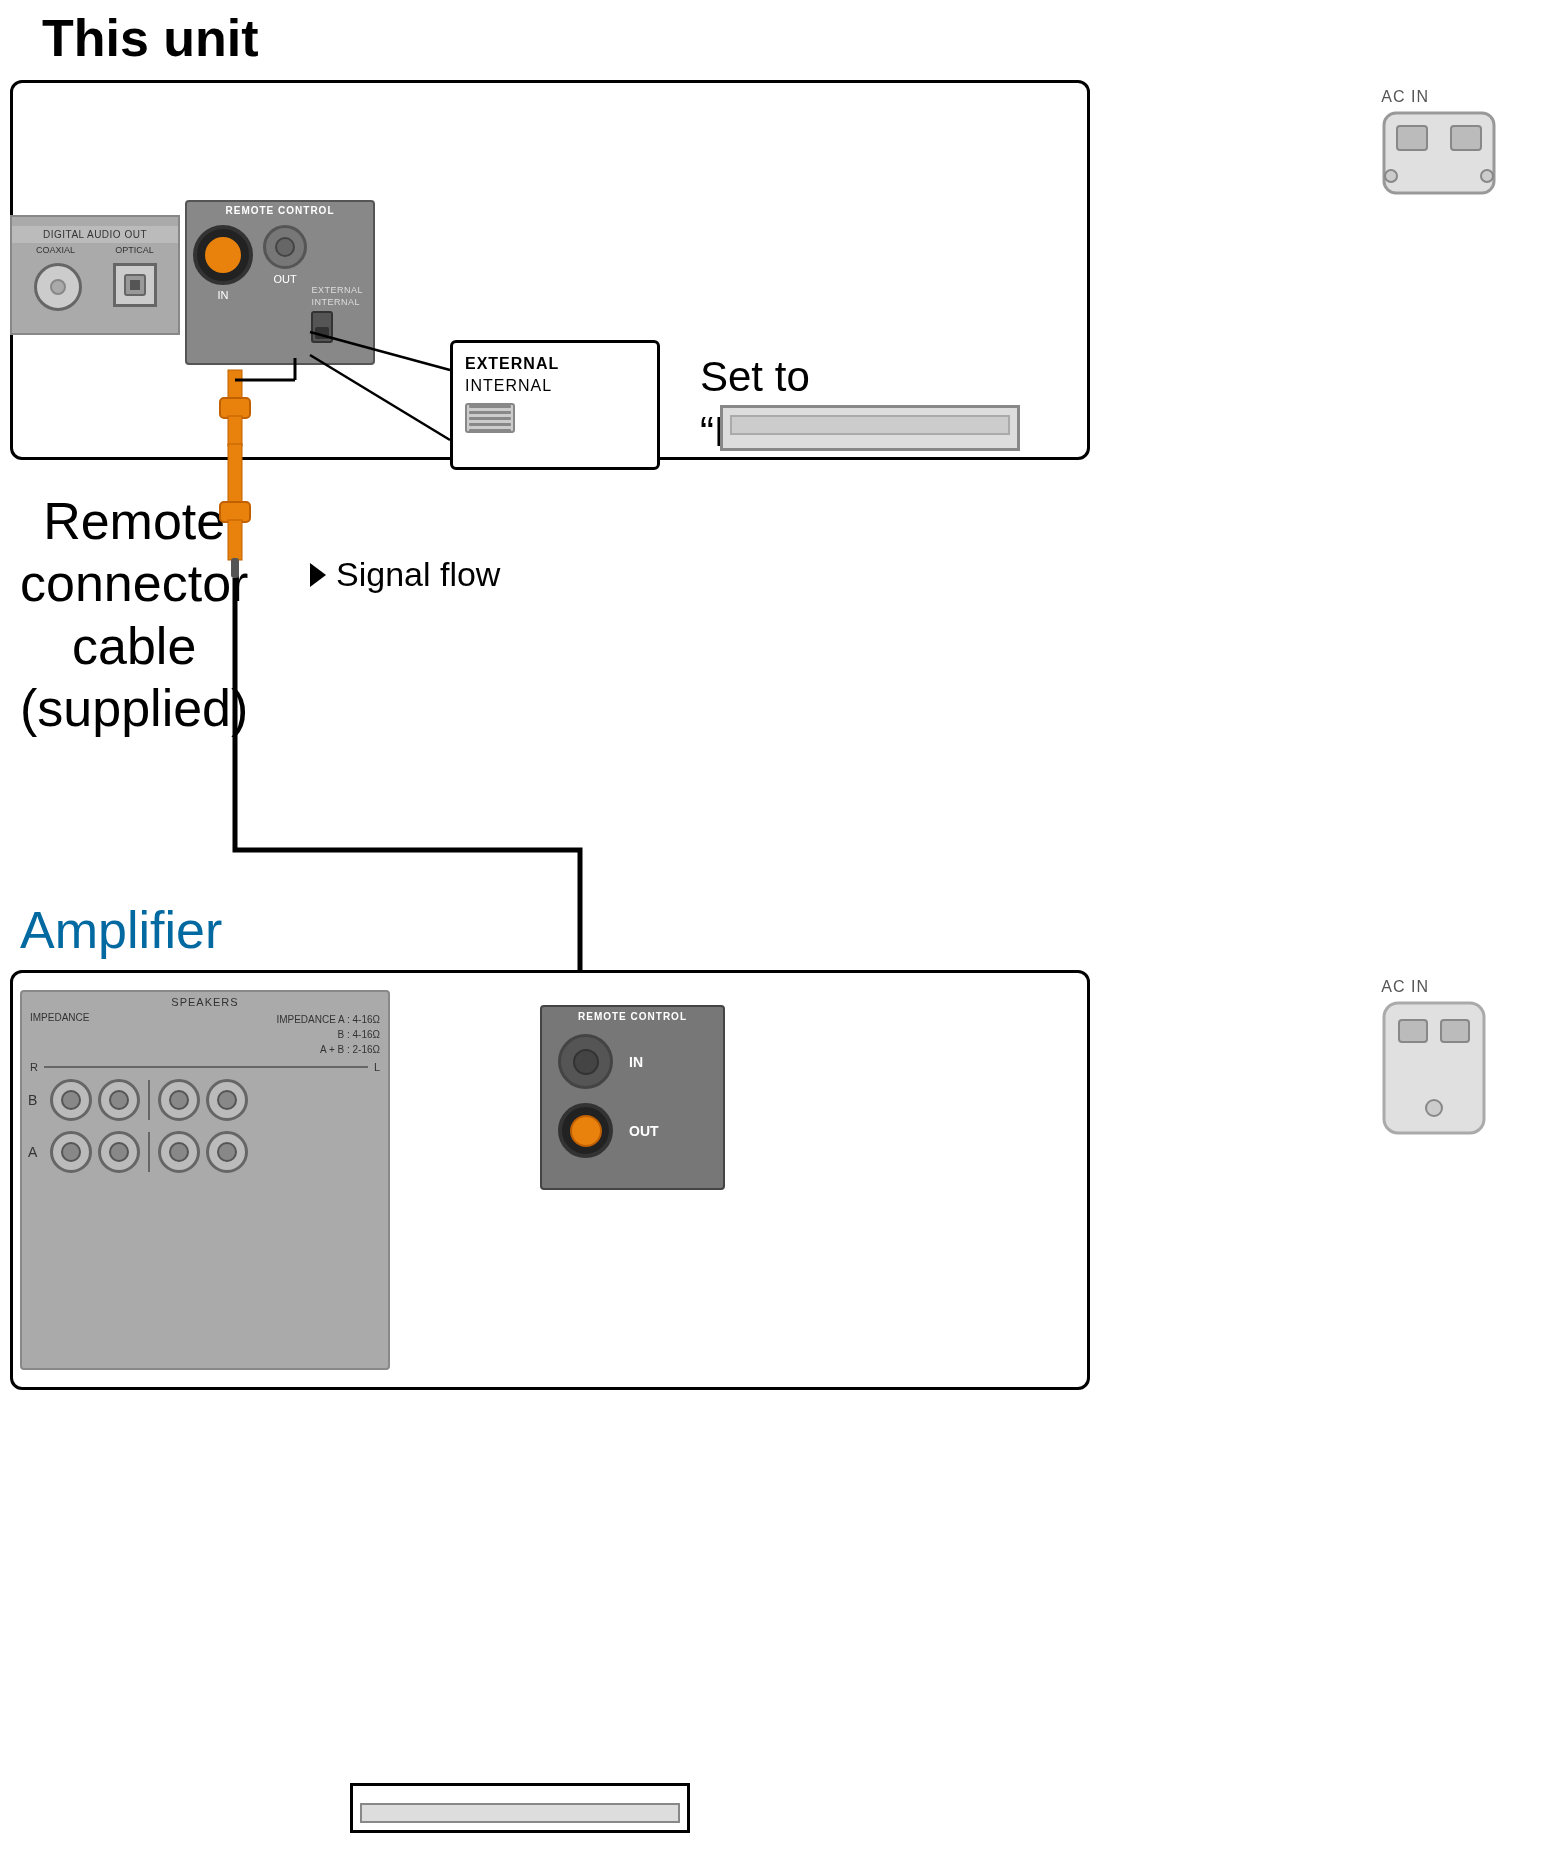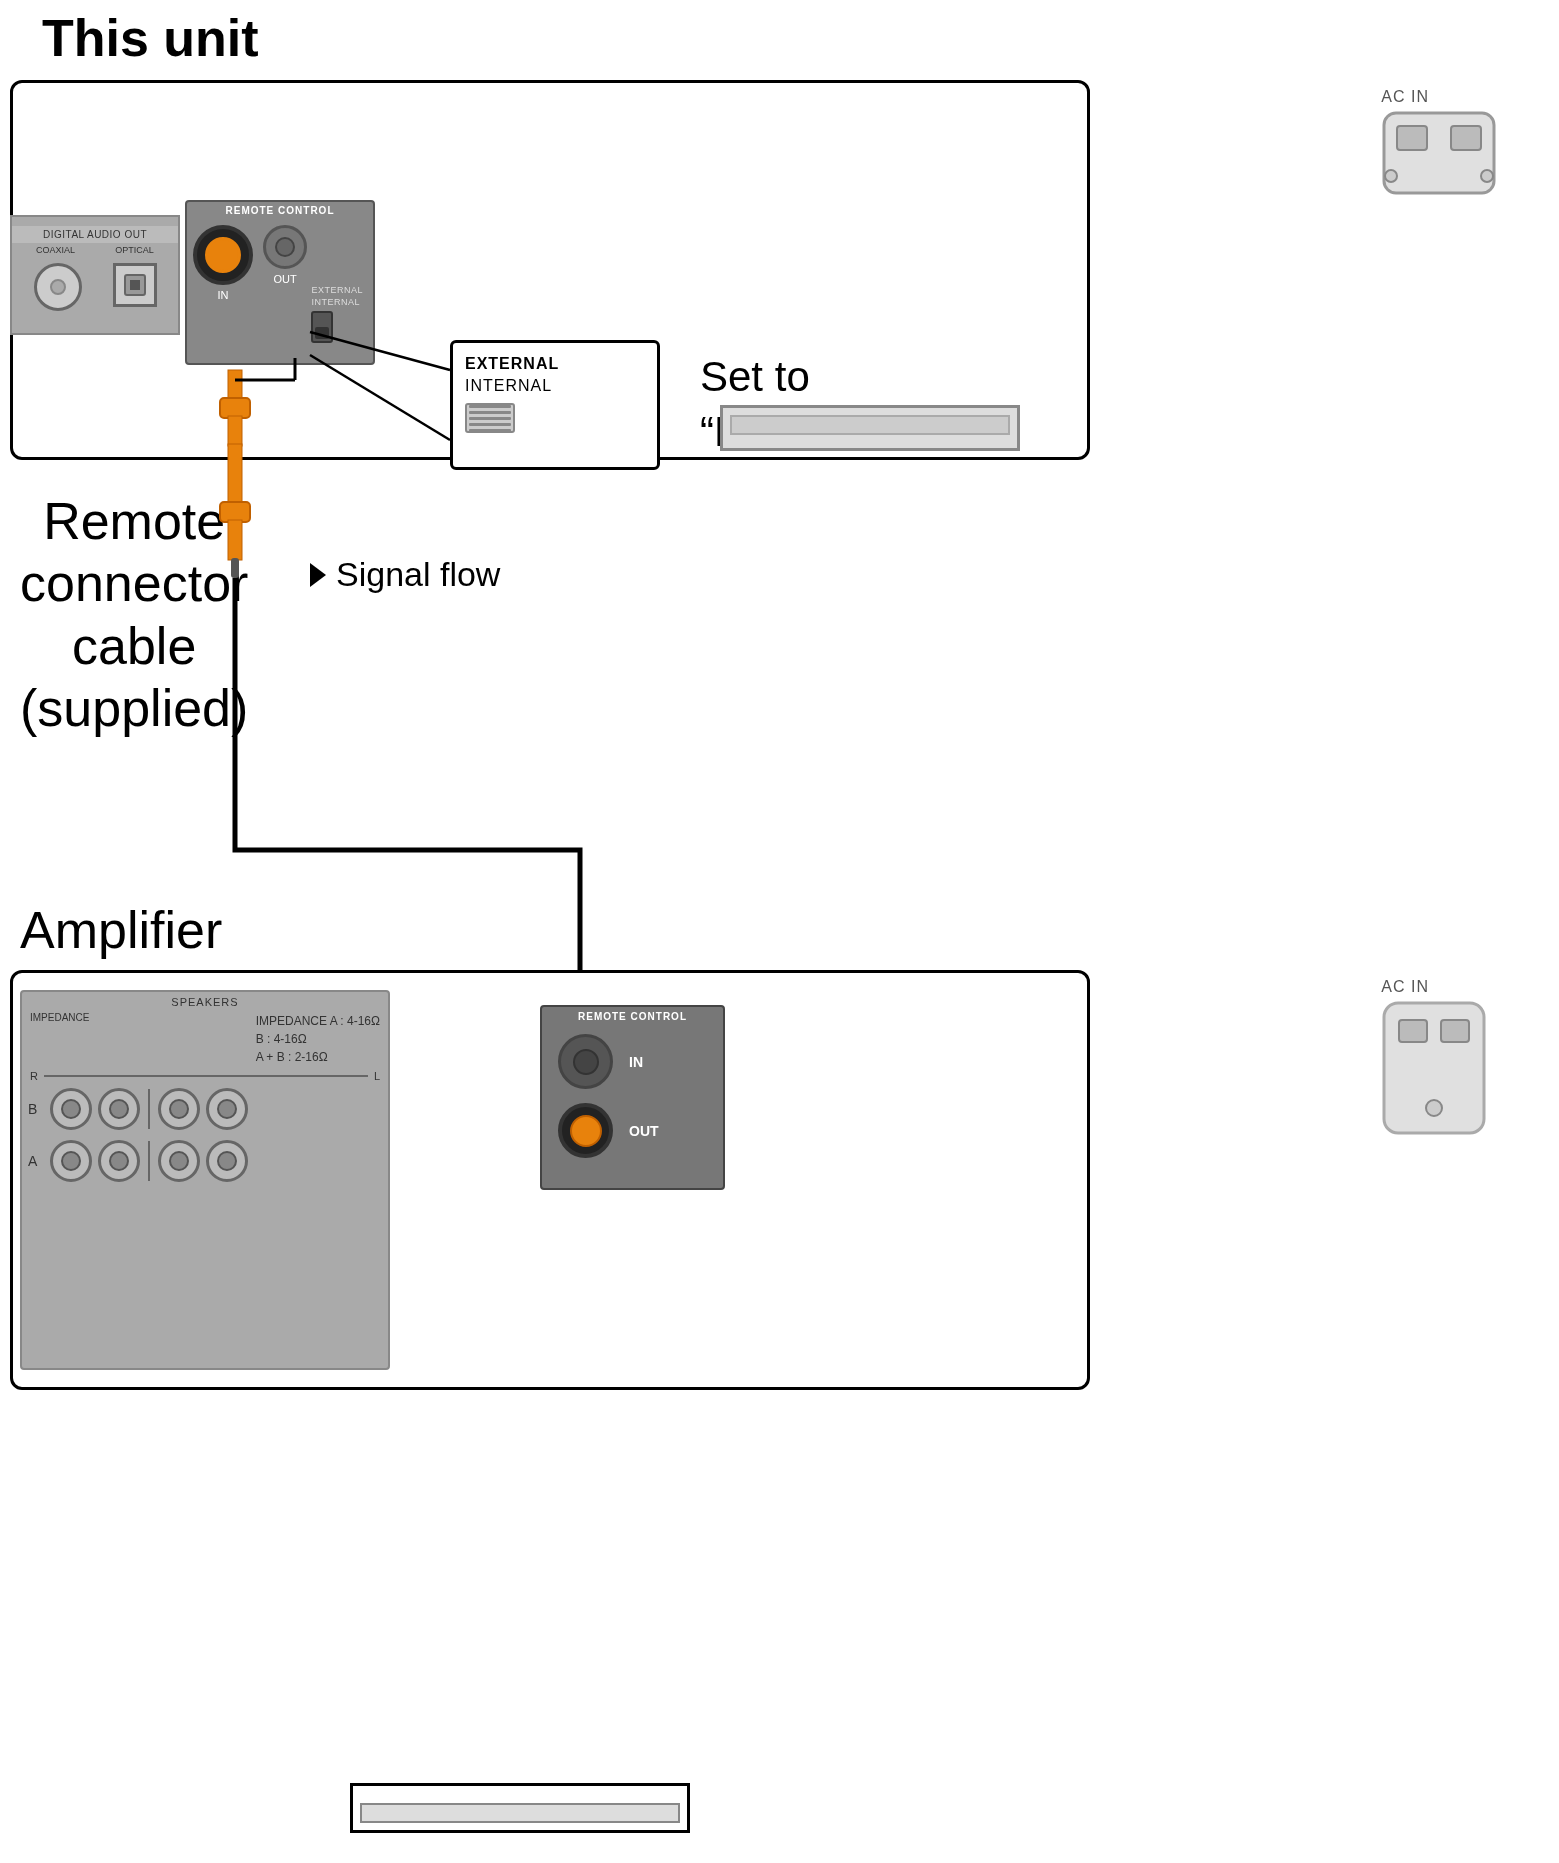--- a/index.html
+++ b/index.html
@@ -355,21 +355,21 @@
       height: 1863px;
       pointer-events: none;
     }
 
     
     .amplifier-label {
       position: absolute;
       top: 900px;
       left: 20px;
       font-size: 52px;
-      color: #000000;
+      color: #0369a1;
     }
 
     .amplifier-box {
       position: absolute;
       top: 970px;
       left: 10px;
       width: 1080px;
       height: 420px;
       border: 3px solid #000;
       border-radius: 12px;
@@ -653,21 +653,21 @@
 </svg>
 
 <div class="amplifier-label">Amplifier</div>
 
 <div class="amplifier-box"></div>
 
 <div class="speakers-panel">
   <div class="speakers-label">SPEAKERS</div>
   <div style="display:flex;justify-content:space-between;padding:0 8px;font-size:10px;color:#333;">
     <span>IMPEDANCE</span>
-    <div style="font-size:12px;color:#333;line-height:1.5;text-align:left;">
+    <div style="font-size:10px;color:#333;line-height:1.5;text-align:right;">
       <div>IMPEDANCE A    : 4-16Ω</div>
       <div>B    : 4-16Ω</div>
       <div>A + B : 2-16Ω</div>
     </div>
   </div>
 
   <div style="display:flex;align-items:center;padding:4px 8px;gap:6px;font-size:11px;color:#333;">
     <span>R</span>
     <div style="flex:1;height:2px;background:#666;"></div>
     <span>L</span>

